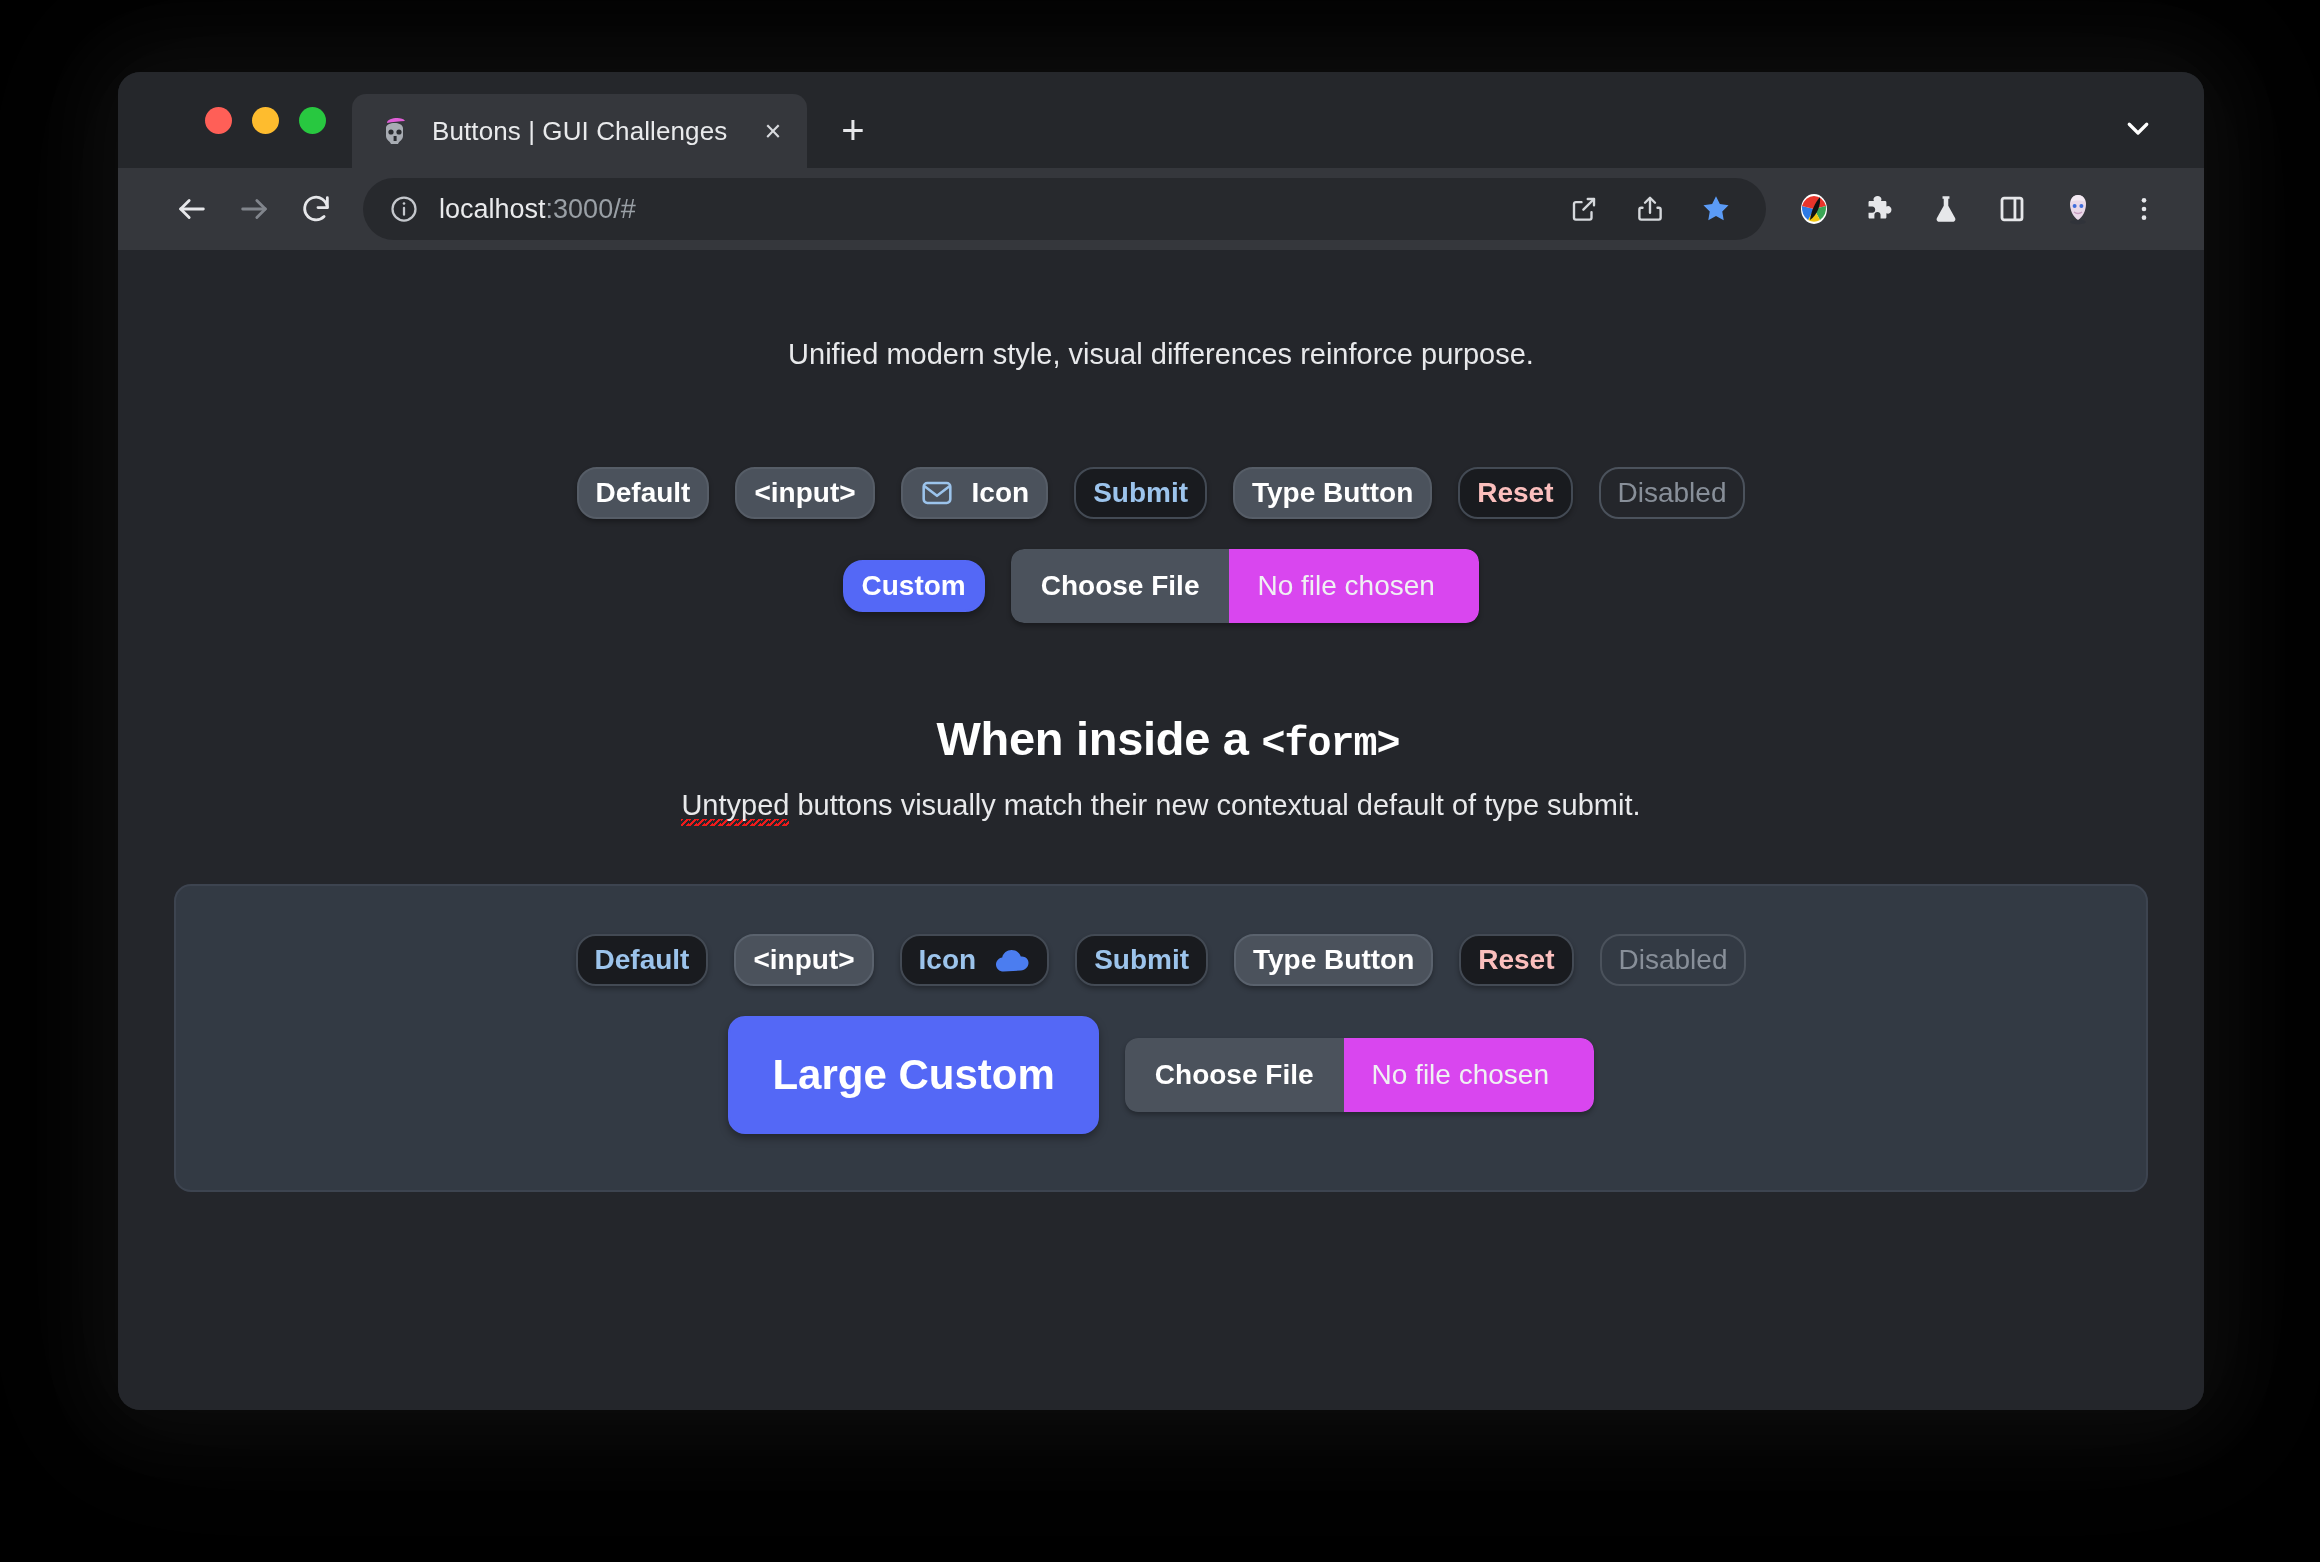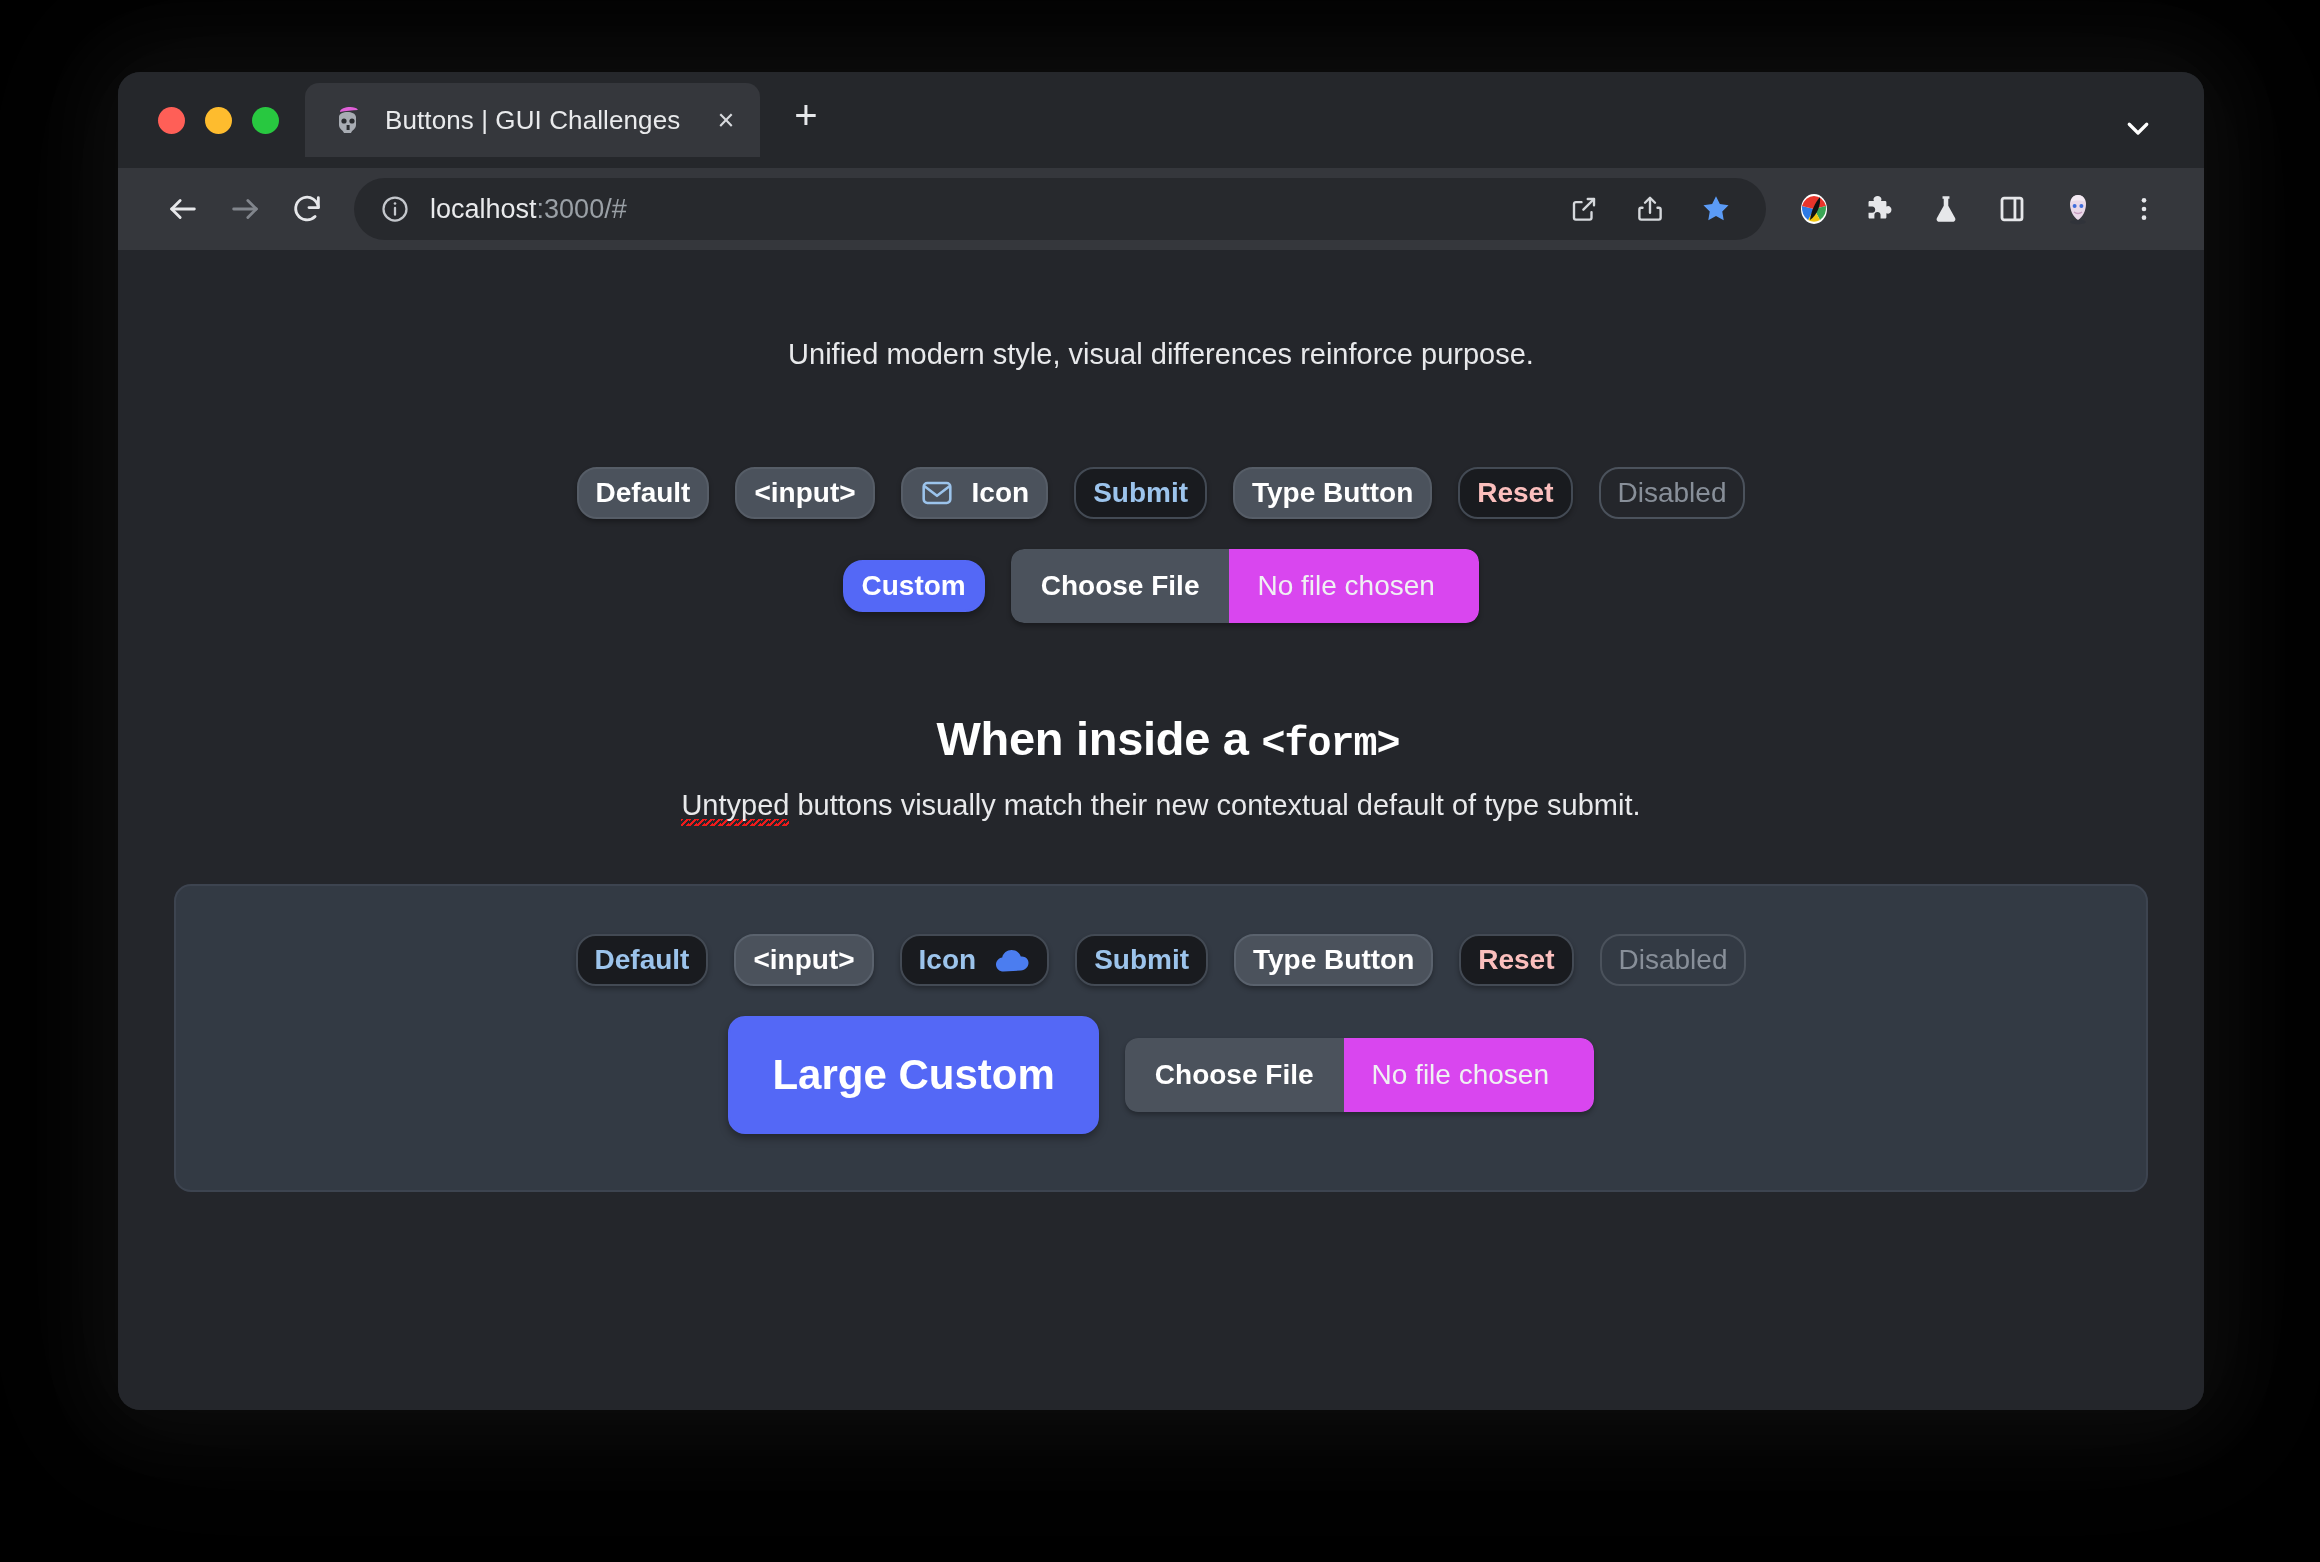--- a/index.html
+++ b/index.html
@@ -32,21 +32,22 @@
     box-shadow: 0 0 90px 30px rgba(255,255,255,0.045),
                 0 0 160px 60px rgba(255,255,255,0.018);
   }
 
   
   #tab-strip {
     position: relative;
     height: 96px;
     background: #25272b;
     display: flex;
-    align-items: center;
+    align-items: flex-end;
+    padding-left: 47px;
   }
 
   #traffic-lights {
     display: flex;
     align-items: center;
     gap: 20px;
     padding: 0 26px 0 40px;
     height: 96px;
   }
   .traffic-dot { width: 27px; height: 27px; border-radius: 50%; }
@@ -101,21 +102,21 @@
     width: 44px; height: 44px;
     display: flex; align-items: center; justify-content: center;
   }
 
   
   #toolbar {
     height: 82px;
     background: #35373c;
     display: flex;
     align-items: center;
-    padding: 0 34px 0 34px;
+    padding: 0 34px 0 43px;
     gap: 0;
   }
   .nav-btn {
     width: 62px; height: 62px;
     display: flex; align-items: center; justify-content: center;
     border-radius: 50%;
     flex: 0 0 auto;
   }
   #omnibox {
     flex: 1 1 auto;

